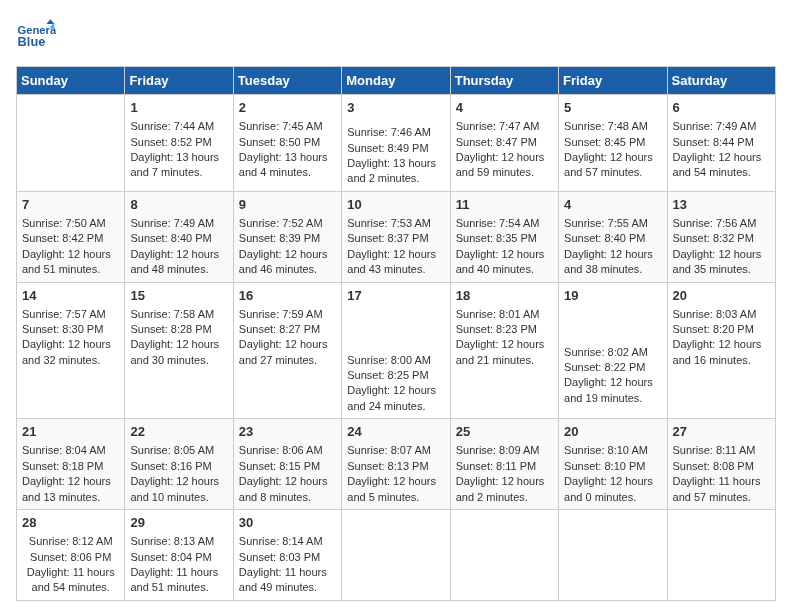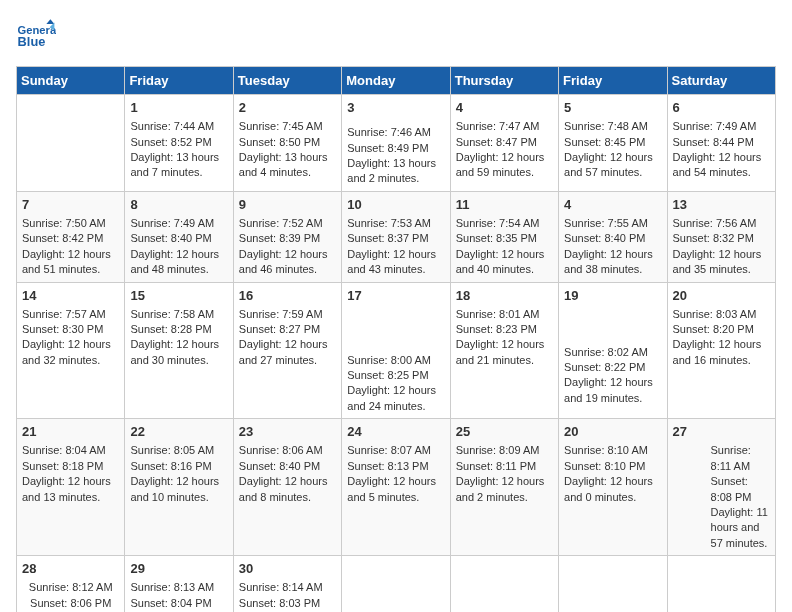--- a/index.html
+++ b/index.html
@@ -292,21 +292,21 @@
             <div class="day-number">22</div>
             <div class="info" style="white-space: pre-line;">Sunrise: 8:05 AM
 Sunset: 8:16 PM
 Daylight: 12 hours and 10 minutes.</div>
           </div>
         </td>
         <td>
           <div class="cell-inner">
             <div class="day-number">23</div>
             <div class="info" style="white-space: pre-line;">Sunrise: 8:06 AM
-Sunset: 8:40 PM
+Sunset: 8:15 PM
 Daylight: 12 hours and 8 minutes.</div>
           </div>
         </td>
         <td>
           <div class="cell-inner">
             <div class="day-number">24</div>
             <div class="info" style="white-space: pre-line;">Sunrise: 8:07 AM
 Sunset: 8:13 PM
 Daylight: 12 hours and 5 minutes.</div>
           </div>
@@ -323,21 +323,21 @@
           <div class="cell-inner">
             <div class="day-number">20</div>
             <div class="info" style="white-space: pre-line;">Sunrise: 8:10 AM
 Sunset: 8:10 PM
 Daylight: 12 hours and 0 minutes.</div>
           </div>
         </td>
         <td>
           <div class="cell-inner">
             <div class="day-number">27</div>
-            <div class="info" style="white-space: pre-line; margin-left: 38px;">Sunrise: 8:11 AM
+            <div class="info" style="white-space: pre-line;">Sunrise: 8:11 AM
 Sunset: 8:08 PM
 Daylight: 11 hours and 57 minutes.</div>
           </div>
         </td>
       </tr>
       <tr>
         <td>
           <div class="cell-inner">
             <div class="day-number">28</div>
             <div class="info" style="white-space: pre-line; text-align: center;">Sunrise: 8:12 AM

